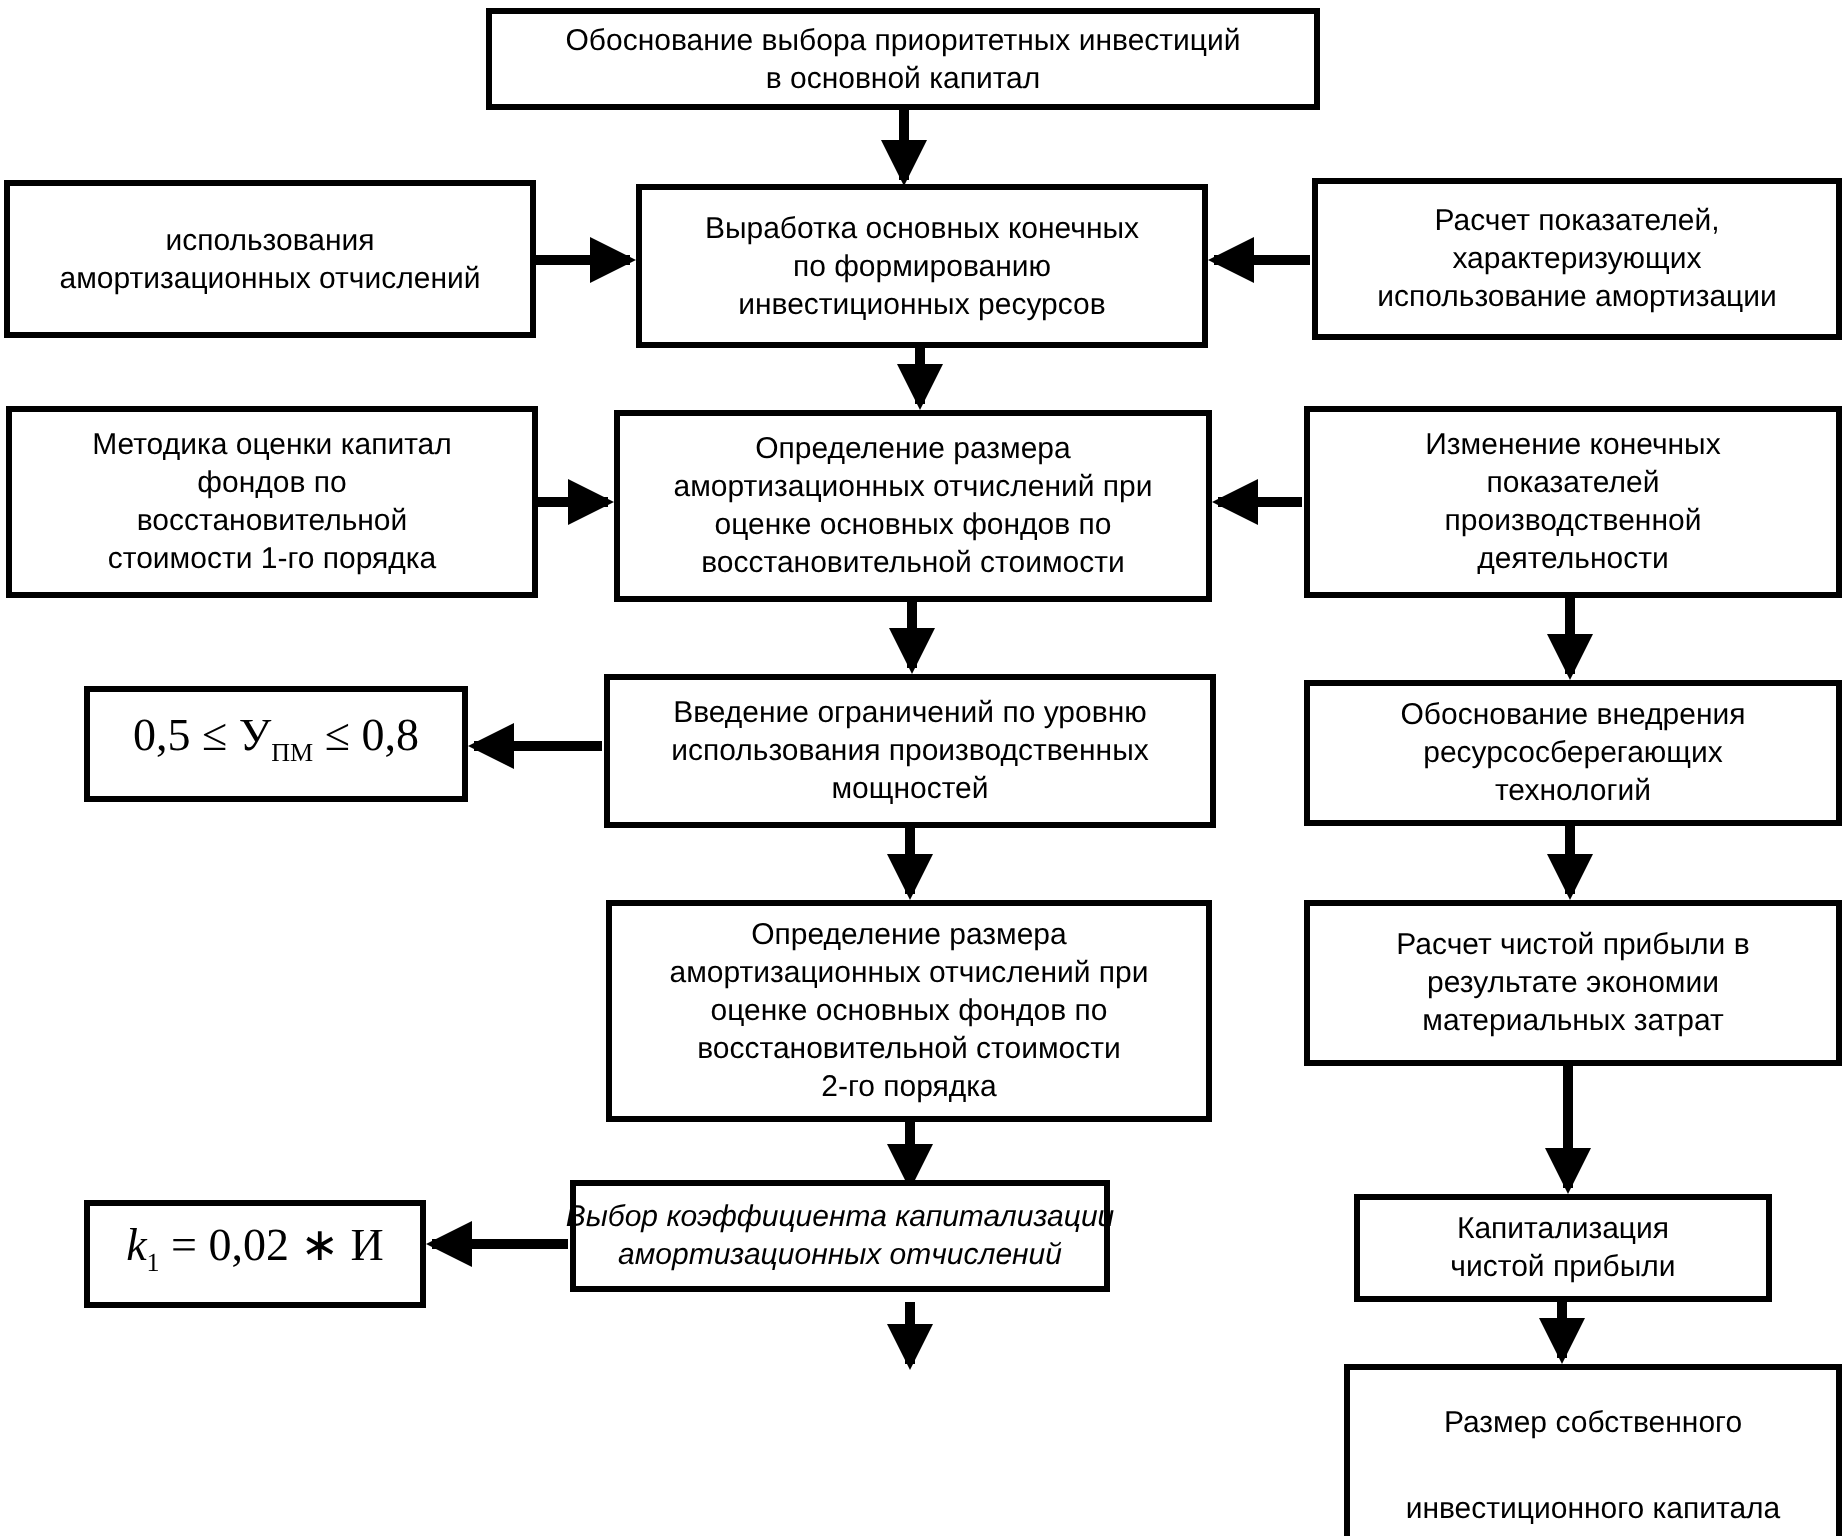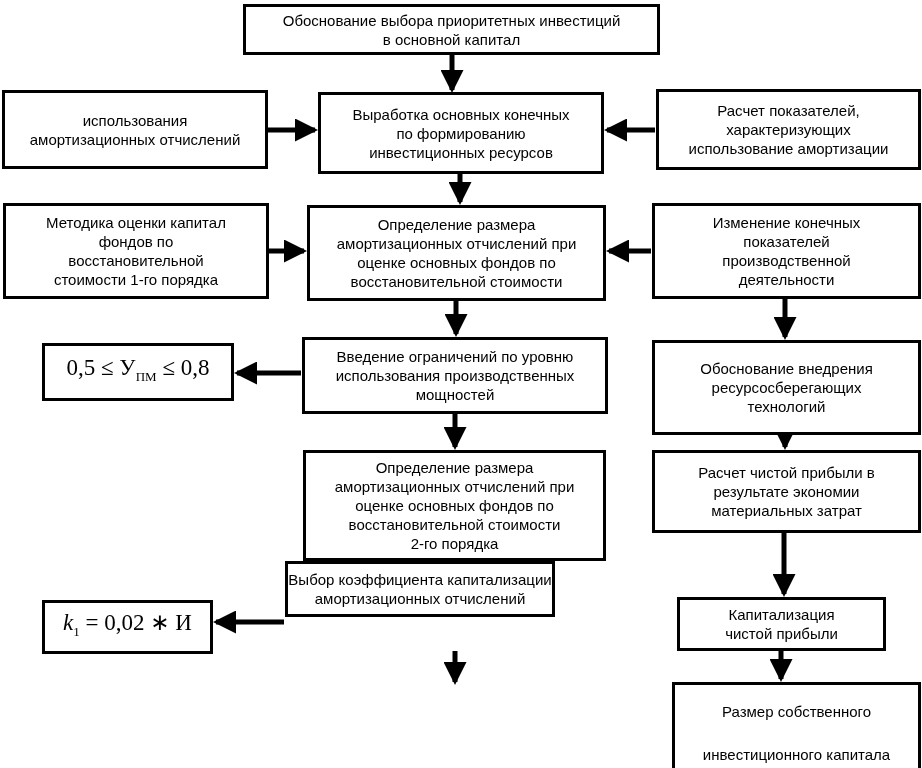--- a/index.html
+++ b/index.html
@@ -100,21 +100,21 @@
   <div class="node formula" style="left:42px; top:343px; width:192px; height:58px;">
     <span><span>0,5 ≤ У</span><sub>ПМ</sub><span> ≤ 0,8</span></span>
   </div>
 
   <div class="node" style="left:302px; top:337px; width:306px; height:77px;">
     <div class="ln">Введение ограничений по уровню</div>
     <div class="ln">использования производственных</div>
     <div class="ln">мощностей</div>
   </div>
 
-  <div class="node" style="left:652px; top:340px; width:269px; height:95px;">
+  <div class="node" style="left:652px; top:340px; width:269px; height:73px;">
     <div class="ln">Обоснование внедрения</div>
     <div class="ln">ресурсосберегающих</div>
     <div class="ln">технологий</div>
   </div>
 
   <div class="node" style="left:303px; top:450px; width:303px; height:111px;">
     <div class="ln">Определение размера</div>
     <div class="ln">амортизационных отчислений при</div>
     <div class="ln">оценке основных фондов по</div>
     <div class="ln">восстановительной стоимости</div>
@@ -124,21 +124,21 @@
   <div class="node" style="left:652px; top:450px; width:269px; height:83px;">
     <div class="ln">Расчет чистой прибыли в</div>
     <div class="ln">результате экономии</div>
     <div class="ln">материальных затрат</div>
   </div>
 
   <div class="node formula" style="left:42px; top:600px; width:171px; height:54px;">
     <span><i>k</i><sub>1</sub><span> = 0,02 ∗ И</span></span>
   </div>
 
-  <div class="node" style="left:285px; top:561px; width:270px; height:56px;">
+  <div class="node" style="left:285px; top:590px; width:270px; height:56px;font-style:italic;">
     <div class="ln">Выбор коэффициента капитализации</div>
     <div class="ln">амортизационных отчислений</div>
   </div>
 
   <div class="node" style="left:677px; top:597px; width:209px; height:54px;">
     <div class="ln">Капитализация</div>
     <div class="ln">чистой прибыли</div>
   </div>
 
 

